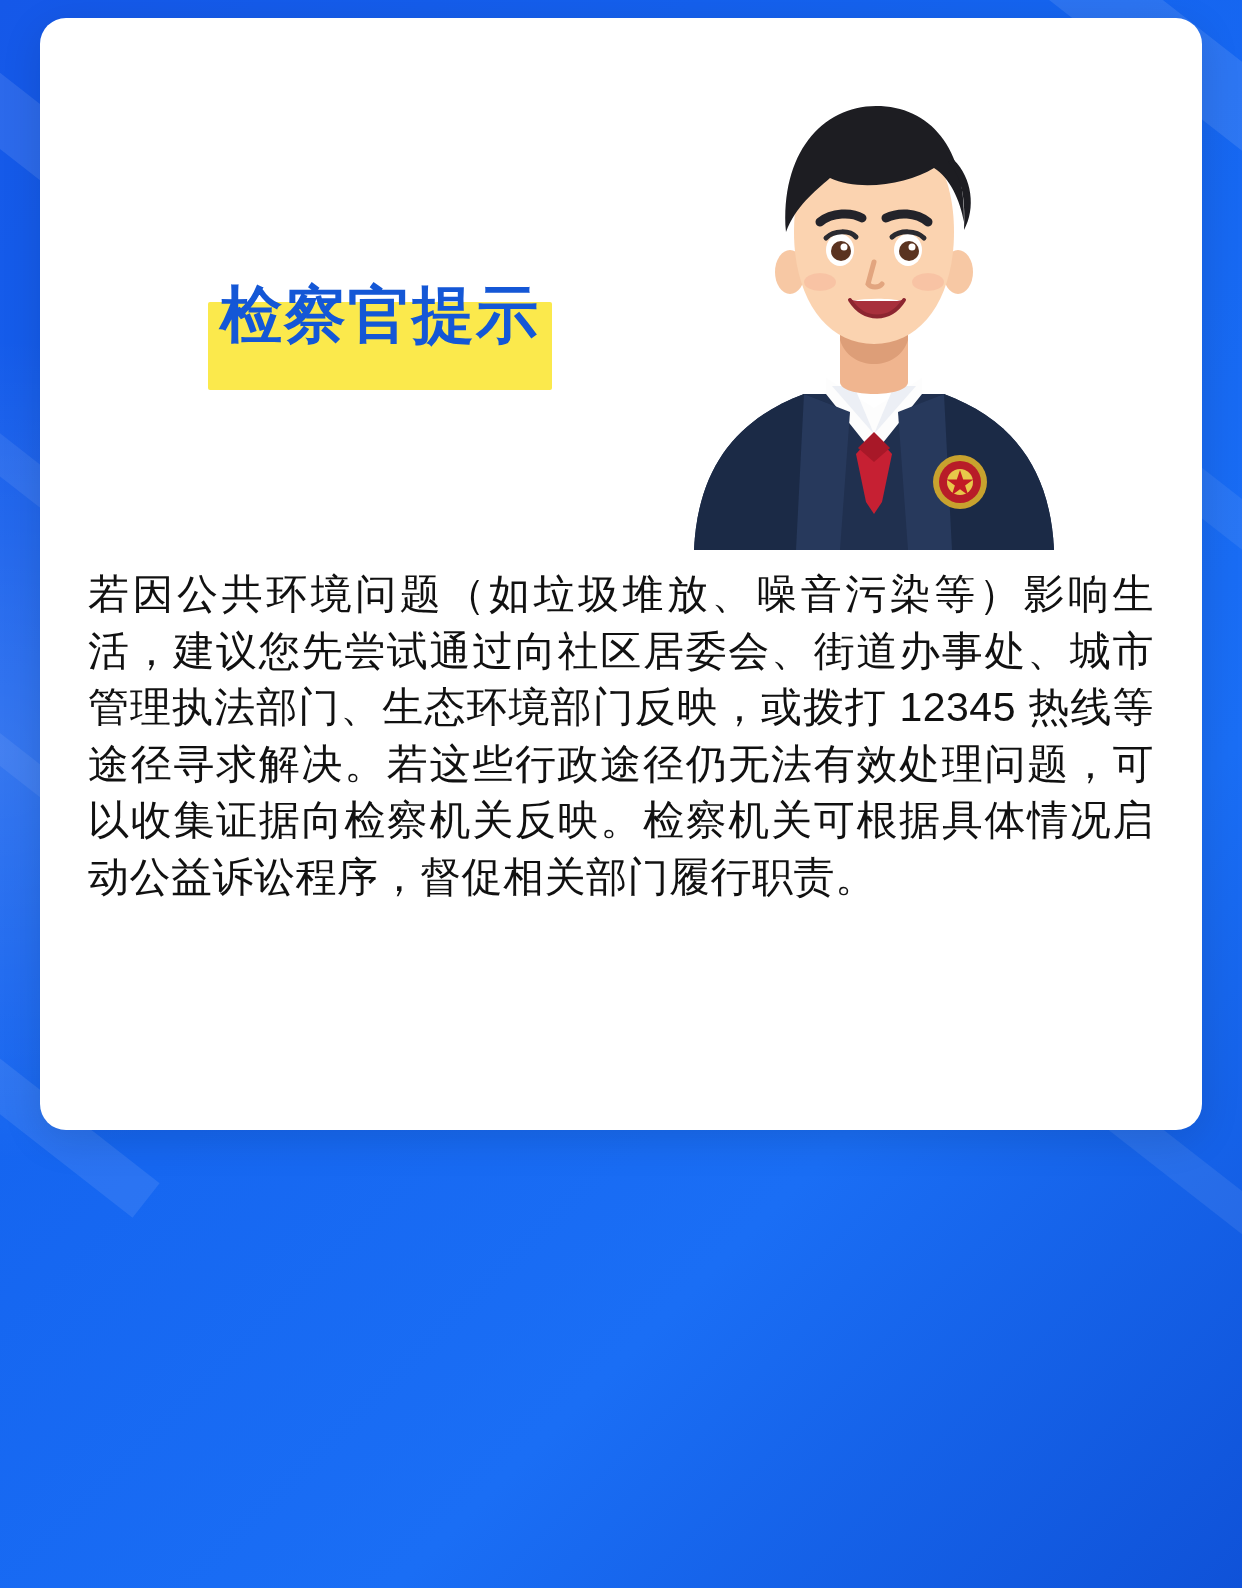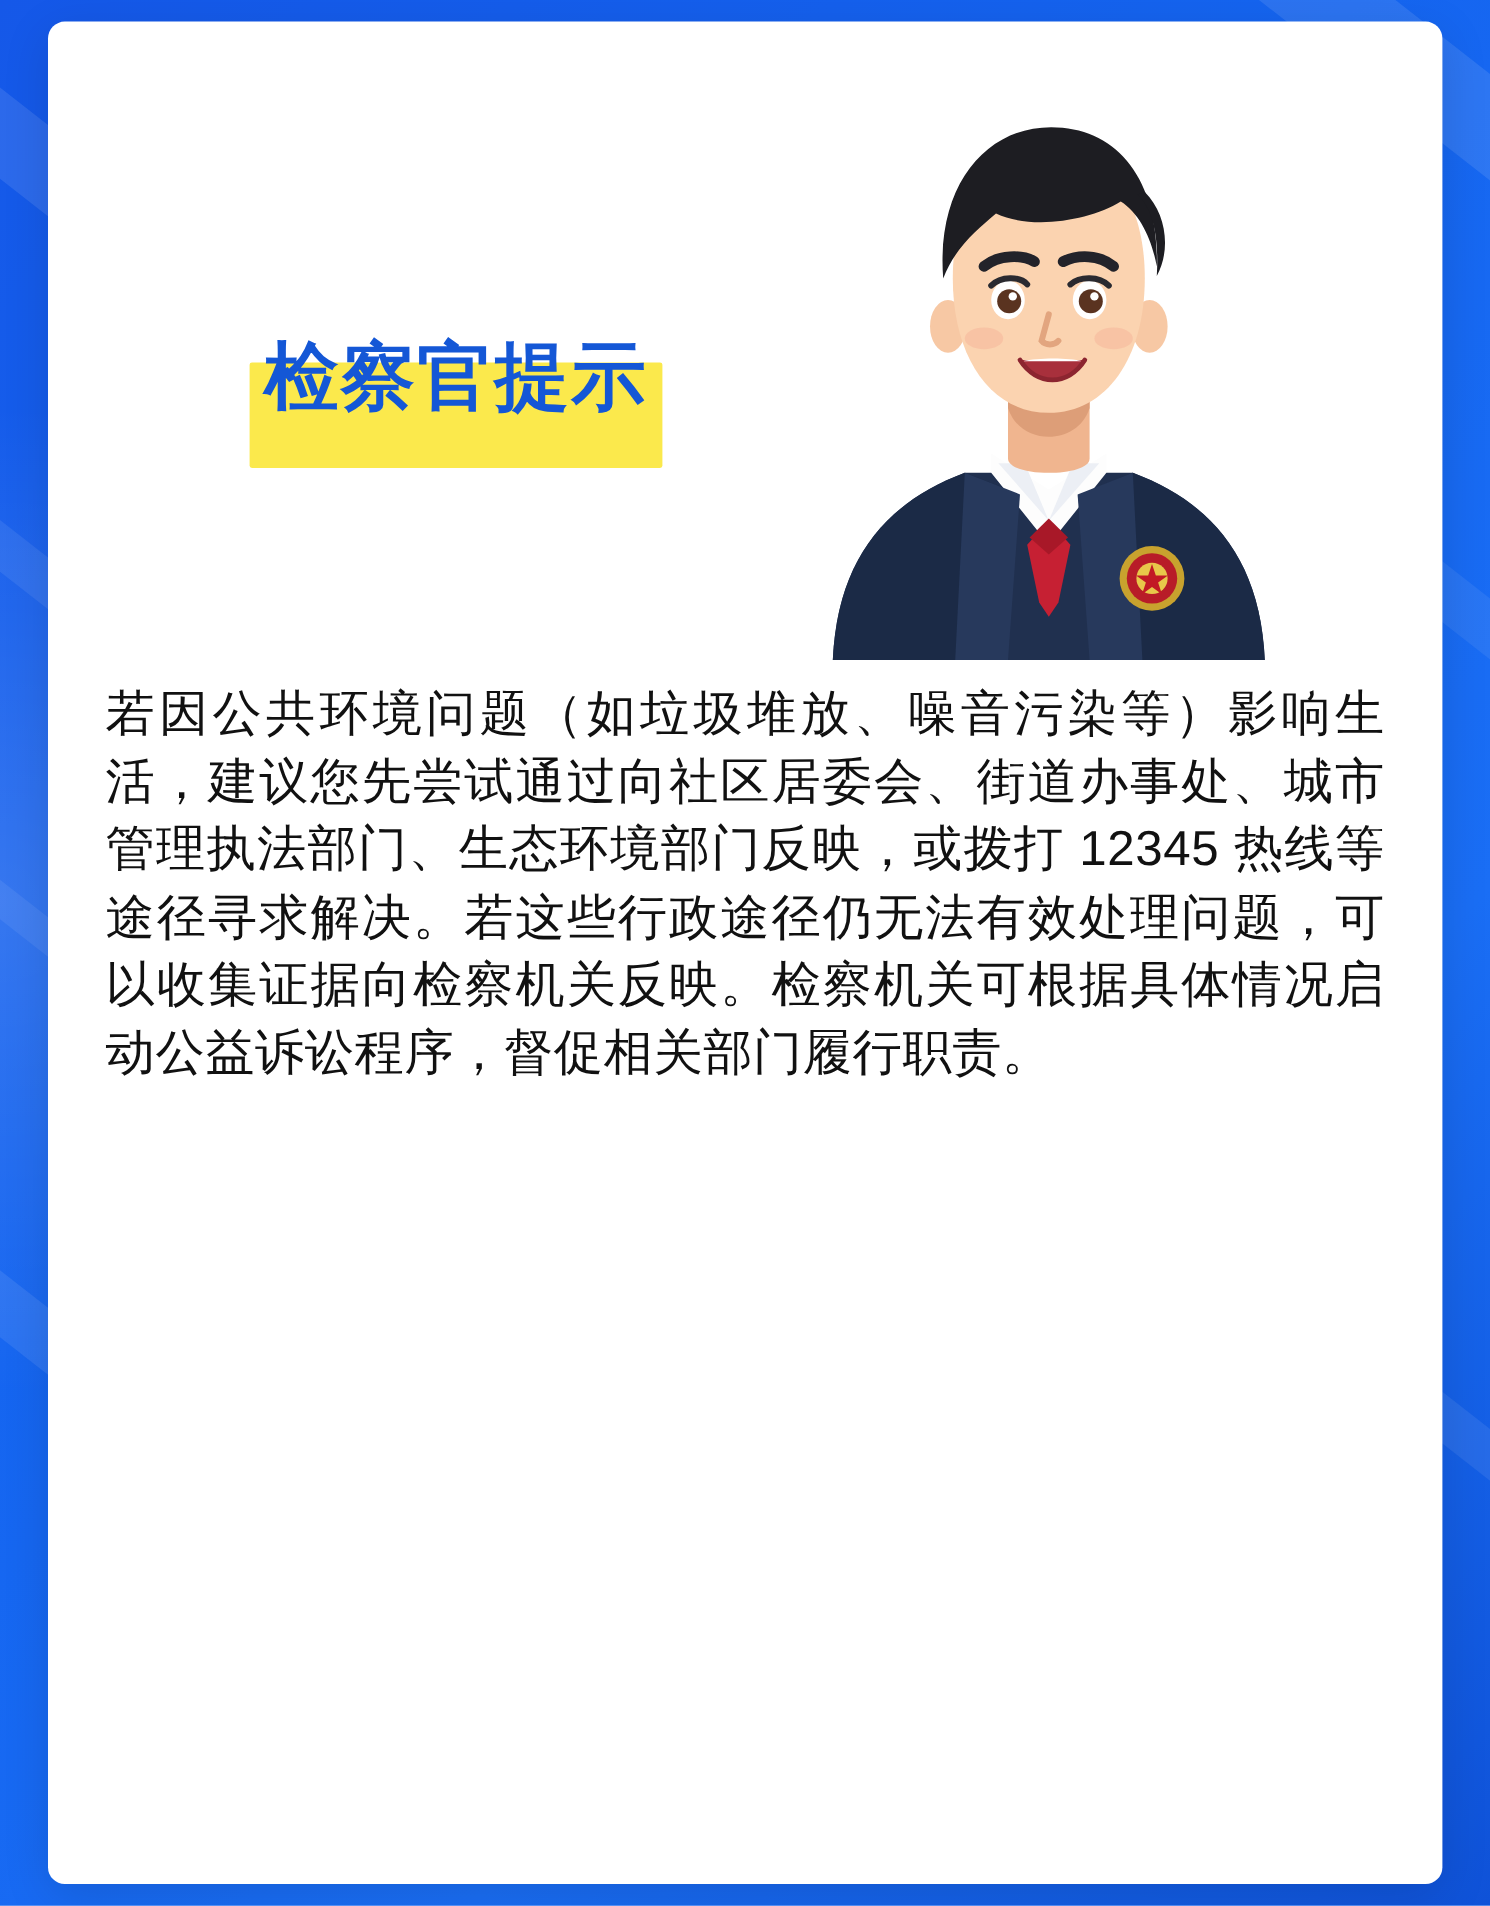--- a/index.html
+++ b/index.html
@@ -45,23 +45,23 @@
     background: radial-gradient(circle at 50% 50%, rgba(255,255,255,0.14), rgba(255,255,255,0) 70%);
     pointer-events: none;
   }
 
   
   .card {
     position: absolute;
     left: 40px;
     top: 18px;
     width: 1162px;
-    height: 1552px;
+    height: 1112px;
     background: #ffffff;
-    border-radius: 14px;
+    border-radius: 26px;
     box-shadow: 0 10px 40px rgba(0, 0, 0, 0.12);
     overflow: hidden;
   }
 
   
   .header {
     position: relative;
     height: 520px;
   }
   .title-wrap {

